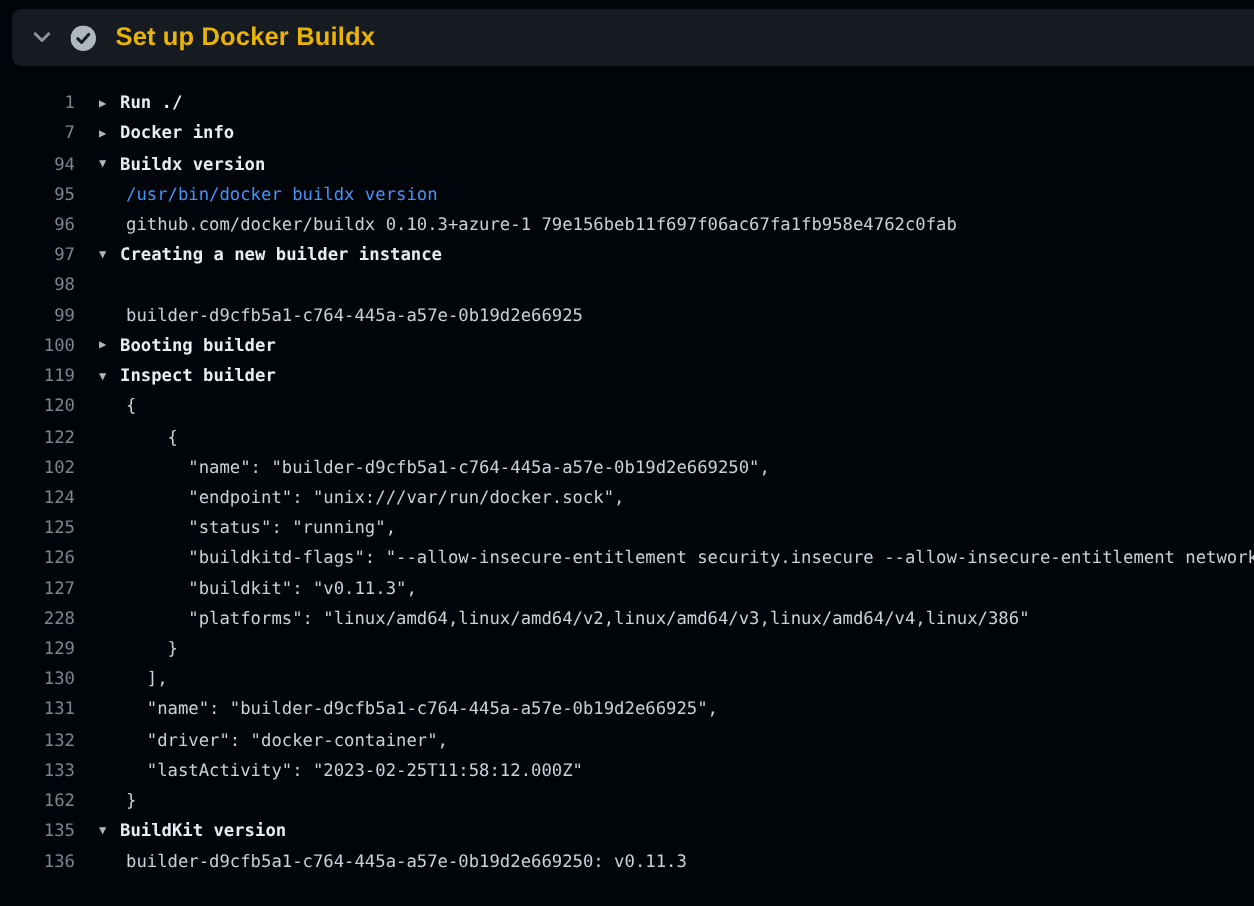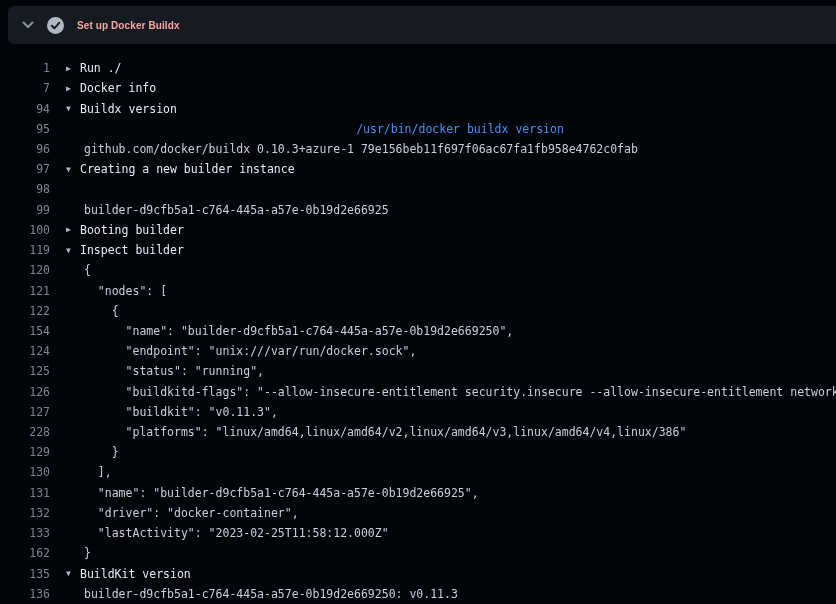--- a/index.html
+++ b/index.html
@@ -10,44 +10,44 @@
   }
   .app{width:836px;height:604px;position:relative;}
   .step-header{
     position:absolute;left:8px;top:6px;right:0;height:38px;
     background:#161b22;border-radius:6px 0 0 6px;
     display:flex;align-items:center;
   }
   .chev{width:16px;height:16px;margin-left:12px;display:flex;align-items:center;justify-content:center;cursor:pointer;}
   .status{width:17px;height:17px;margin-left:11px;display:flex;align-items:center;justify-content:center;}
   .step-title{
-    margin-left:13px;color:#fca5a5;font-size:10px;font-weight:600;letter-spacing:.1px;
+    margin-left:13px;color:#eab308;font-size:17px;font-weight:600;letter-spacing:.1px;
   }
   .log{
     position:absolute;left:0;top:44px;right:0;bottom:0;
     padding-top:14px;overflow:hidden;
     font-family:"DejaVu Sans Mono","Liberation Mono",monospace;
     font-size:11.5px;
   }
   .row{
     display:flex;align-items:center;height:20.22px;white-space:pre;
   }
   .num{
     flex:none;width:50px;text-align:right;color:#7d8590;cursor:pointer;
   }
   .content{
     flex:1;margin-left:16px;display:flex;align-items:center;overflow:hidden;white-space:pre;
   }
   .arrow{
     flex:none;width:14px;font-size:8px;color:#afb8c1;cursor:pointer;
   }
-  .row.group .text{color:#e6edf3;cursor:pointer;}
+  .row.group .text{color:#e6edf3;cursor:pointer;font-weight:bold;}
   .row.plain .content{padding-left:18px;}
   .row.plain .text{color:#c9d1d9;}
-  .row.command .content{padding-left:18px;justify-content:center;}
+  .row.command .content{padding-left:18px;}
   .row.command .text{color:#4493f8;}
 </style>
 </head>
 <body>
 
 <div class="app">
 
   <header class="step-header">
     <span class="chev">
       <svg width="12" height="8" viewBox="0 0 12 8">
@@ -68,23 +68,22 @@
       <div class="row group"><span class="num">7</span><span class="content"><span class="arrow">▶</span><span class="text">Docker info</span></span></div>
       <div class="row group"><span class="num">94</span><span class="content"><span class="arrow">▼</span><span class="text">Buildx version</span></span></div>
       <div class="row command"><span class="num">95</span><span class="content"><span class="text">/usr/bin/docker buildx version</span></span></div>
       <div class="row plain"><span class="num">96</span><span class="content"><span class="text">github.com/docker/buildx 0.10.3+azure-1 79e156beb11f697f06ac67fa1fb958e4762c0fab</span></span></div>
       <div class="row group"><span class="num">97</span><span class="content"><span class="arrow">▼</span><span class="text">Creating a new builder instance</span></span></div>
       <div class="row command"><span class="num">98</span></div>
       <div class="row plain"><span class="num">99</span><span class="content"><span class="text">builder-d9cfb5a1-c764-445a-a57e-0b19d2e66925</span></span></div>
       <div class="row group"><span class="num">100</span><span class="content"><span class="arrow">▶</span><span class="text">Booting builder</span></span></div>
       <div class="row group"><span class="num">119</span><span class="content"><span class="arrow">▼</span><span class="text">Inspect builder</span></span></div>
       <div class="row plain"><span class="num">120</span><span class="content"><span class="text">{</span></span></div>
-      <div class="row plain"><span class="num">121</span><span class="content"><span class="text">  "nodes": [</span></span></div>
       <div class="row plain"><span class="num">122</span><span class="content"><span class="text">    {</span></span></div>
-      <div class="row plain"><span class="num">154</span><span class="content"><span class="text">      "name": "builder-d9cfb5a1-c764-445a-a57e-0b19d2e669250",</span></span></div>
+      <div class="row plain"><span class="num">102</span><span class="content"><span class="text">      "name": "builder-d9cfb5a1-c764-445a-a57e-0b19d2e669250",</span></span></div>
       <div class="row plain"><span class="num">124</span><span class="content"><span class="text">      "endpoint": "unix:///var/run/docker.sock",</span></span></div>
       <div class="row plain"><span class="num">125</span><span class="content"><span class="text">      "status": "running",</span></span></div>
       <div class="row plain"><span class="num">126</span><span class="content"><span class="text">      "buildkitd-flags": "--allow-insecure-entitlement security.insecure --allow-insecure-entitlement network</span></span></div>
       <div class="row plain"><span class="num">127</span><span class="content"><span class="text">      "buildkit": "v0.11.3",</span></span></div>
       <div class="row plain"><span class="num">228</span><span class="content"><span class="text">      "platforms": "linux/amd64,linux/amd64/v2,linux/amd64/v3,linux/amd64/v4,linux/386"</span></span></div>
       <div class="row plain"><span class="num">129</span><span class="content"><span class="text">    }</span></span></div>
       <div class="row plain"><span class="num">130</span><span class="content"><span class="text">  ],</span></span></div>
       <div class="row plain"><span class="num">131</span><span class="content"><span class="text">  "name": "builder-d9cfb5a1-c764-445a-a57e-0b19d2e66925",</span></span></div>
       <div class="row plain"><span class="num">132</span><span class="content"><span class="text">  "driver": "docker-container",</span></span></div>
       <div class="row plain"><span class="num">133</span><span class="content"><span class="text">  "lastActivity": "2023-02-25T11:58:12.000Z"</span></span></div>

